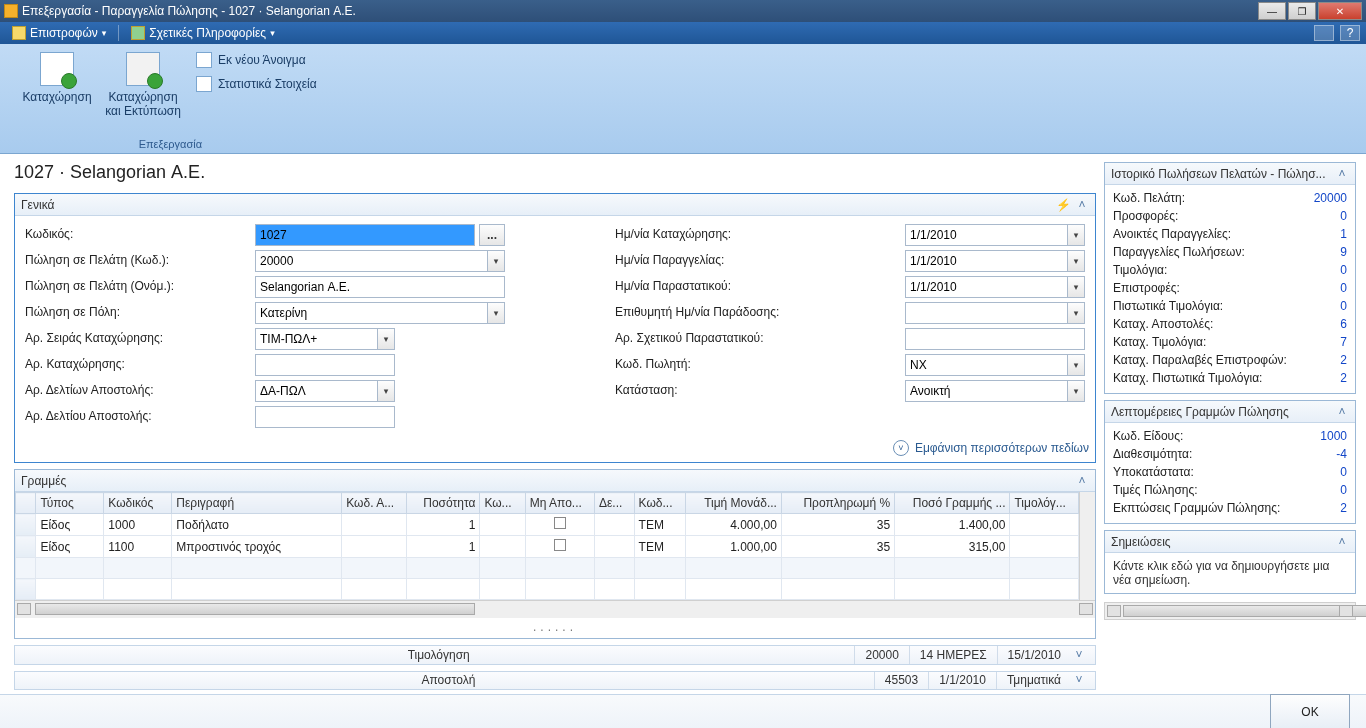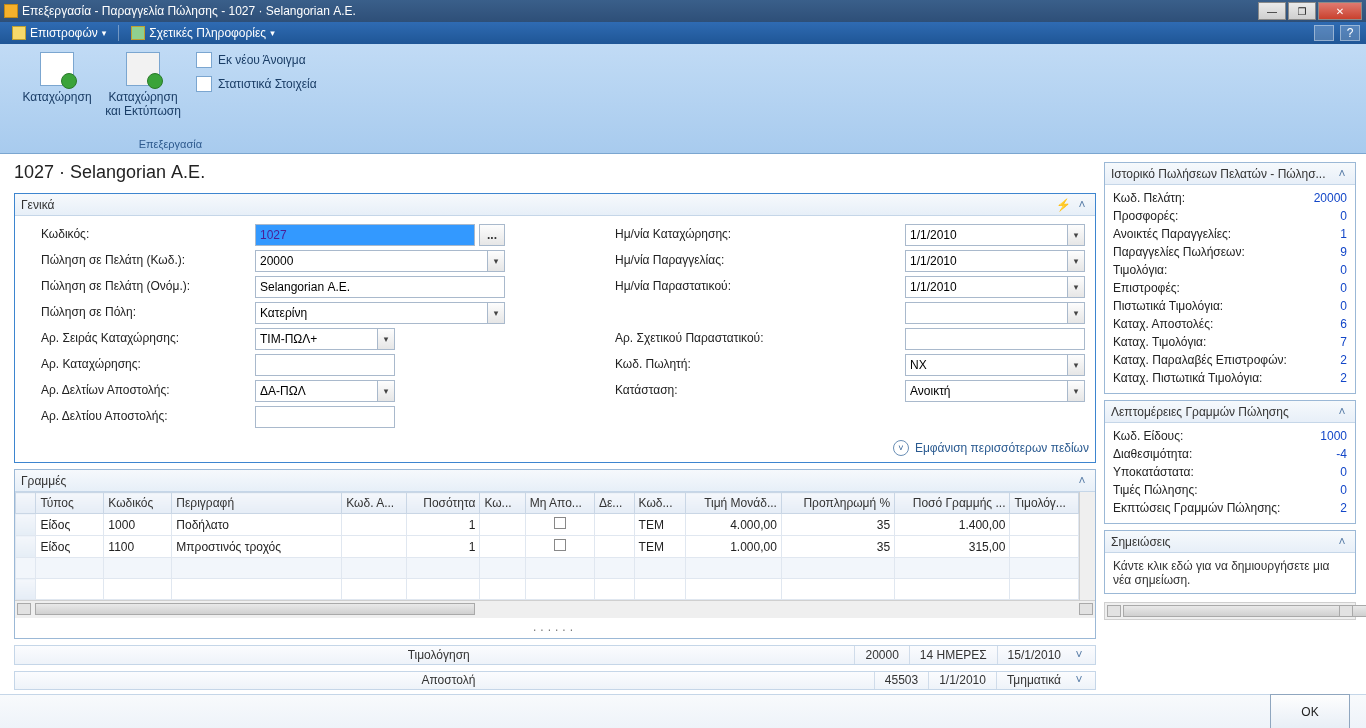--- a/index.html
+++ b/index.html
@@ -43,26 +43,26 @@
 .panel { border:1px solid #9bb8d6; background:#fff; }
 .panel.blue-border { border:1px solid #3d85cf; }
 .panel-head { height:22px; background:linear-gradient(#f6f9fc,#e7eff8); border-bottom:1px solid #c5d6e8; display:flex; align-items:center; padding:0 6px; font-size:12px; color:#333; }
 .panel-head .spacer { flex:1; }
 .panel-head .head-icon { width:14px; height:14px; color:#5a7ea8; display:flex; align-items:center; justify-content:center; margin-left:4px; }
 
 .panel-body { padding:8px 10px; }
 
 
 .form-grid { display:grid; grid-template-columns: 230px 250px 110px 290px 180px; row-gap:4px; }
-.form-grid .lbl { color:#222; padding:3px 0;margin-left:16px; }
+.form-grid .lbl { color:#222; padding:3px 0; }
 .form-grid .lbl2 { grid-column:4; color:#222; padding:3px 0; }
 .form-grid .fld { grid-column:2; position:relative; }
 .form-grid .fld2 { grid-column:5; position:relative; }
 .input { width:100%; height:22px; border:1px solid #a9b9cc; background:#fff; padding:0 4px; }
-.input.selected { background:#3399ff; color:#4c1d95; }
+.input.selected { background:#3399ff; color:#000000; }
 .combo { display:flex; }
 .combo .input { flex:1; border-right:none; }
 .combo .cbtn { width:18px; height:22px; border:1px solid #a9b9cc; background:linear-gradient(#fdfdfd,#e6e6e6); display:flex; align-items:center; justify-content:center; font-size:9px; color:#444; }
 .ellipsis-btn { width:26px; height:22px; border:1px solid #a9b9cc; background:linear-gradient(#fdfdfd,#e6e6e6); margin-left:4px; display:flex; align-items:center; justify-content:center; font-weight:bold; color:#333; }
 .input-narrow { width:140px; }
 
 .show-more { display:flex; align-items:center; justify-content:flex-end; gap:6px; padding:4px 6px 6px 6px; color:#2a5a90; }
 .circle-icon { width:16px; height:16px; border:1px solid #6a8fb6; border-radius:50%; display:flex; align-items:center; justify-content:center; font-size:9px; color:#2a5a90; }
 
 
@@ -214,20 +214,21 @@
             </div>
 
           <div class="lbl">Πώληση σε Πόλη:</div>
           <div class="fld">
               <div class="combo">
                 <input class="input" value="Κατερίνη" style="">
                 <div class="cbtn">▾</div>
               </div>
             </div>
           <div></div>
+          <div class="lbl2">Επιθυμητή Ημ/νία Παράδοσης:</div>
           <div class="fld2">
               <div class="combo">
                 <input class="input" value="" style="">
                 <div class="cbtn">▾</div>
               </div>
             </div>
 
           <div class="lbl">Αρ. Σειράς Καταχώρησης:</div>
           <div class="fld">
               <div class="combo" style="width:140px;">

